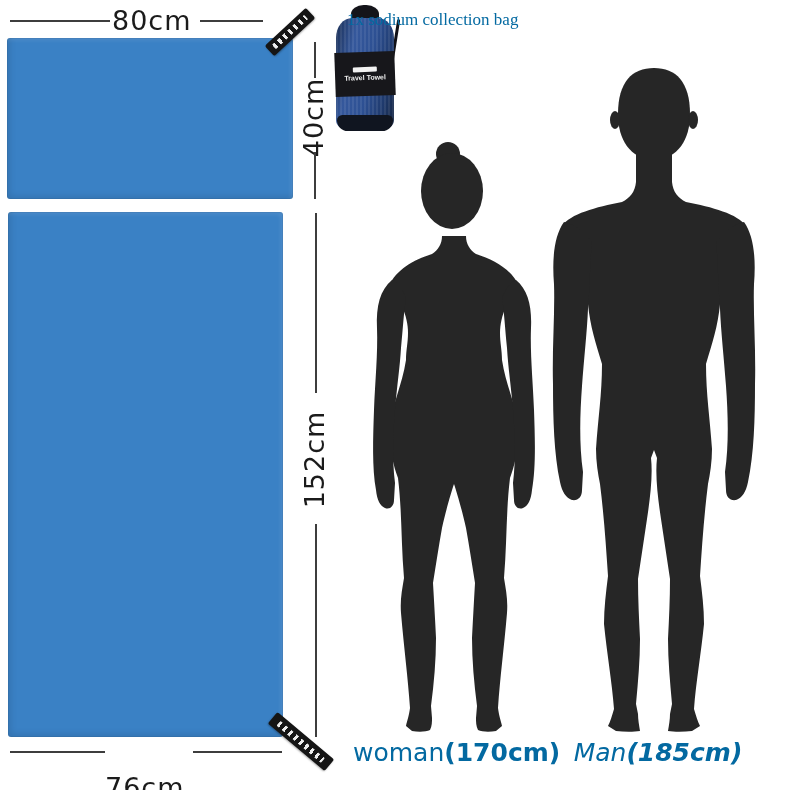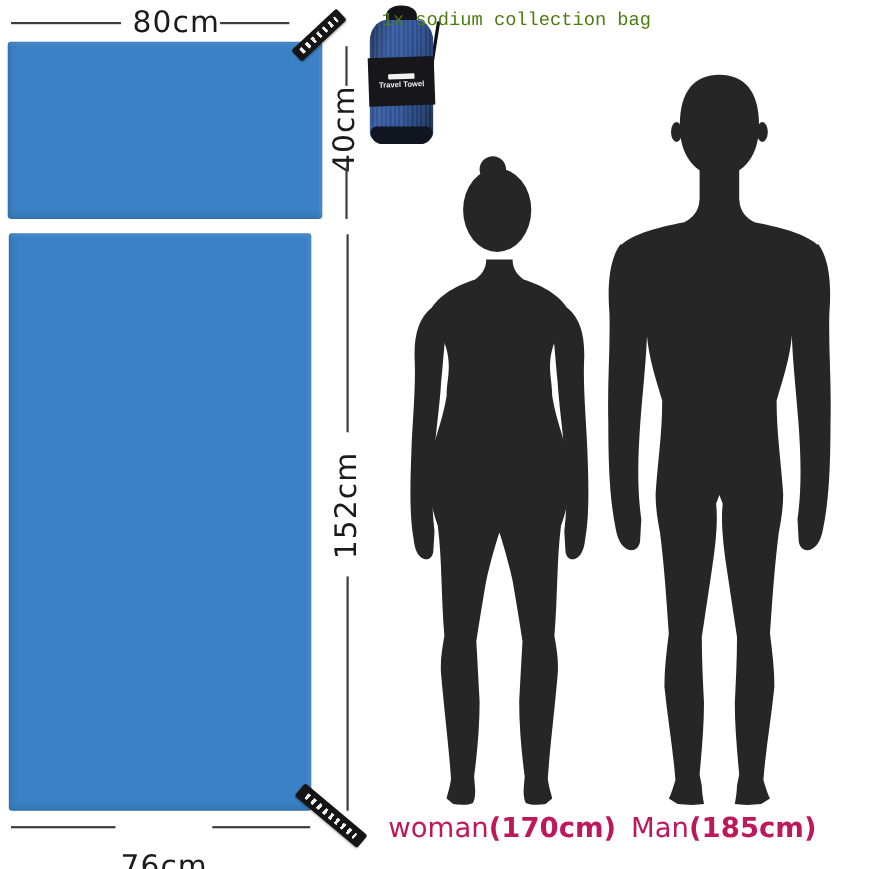--- a/index.html
+++ b/index.html
@@ -9,21 +9,21 @@
   }
   
   .towel{
     position:absolute;background:#3a81c5;border-radius:3px;
     box-shadow:inset 0 0 0 1px rgba(0,0,0,.06), inset 3px -3px 6px rgba(0,0,0,.10), inset -2px 2px 4px rgba(255,255,255,.12);
   }
   
   .dim-line{position:absolute;background:#3d3d3d;}
   .dim-label{
     position:absolute;font-size:27px;letter-spacing:1px;color:#1b1b1b;
-    text-align:right;white-space:nowrap;line-height:1;
+    text-align:left;white-space:nowrap;line-height:1;
   }
   .vlabel{position:absolute;display:flex;align-items:center;justify-content:center;}
   .vlabel span{transform:rotate(-90deg);white-space:nowrap;font-size:27px;letter-spacing:1px;color:#1b1b1b;line-height:1;}
   
   .tag{
     position:absolute;background:#151515;border-radius:2px;
     display:flex;align-items:center;justify-content:center;
     box-shadow:0 1px 2px rgba(0,0,0,.35);
   }
   .tag .tag-strip{
@@ -51,29 +51,29 @@
   .bag-band-text{font-family:"Liberation Sans",sans-serif;font-size:7px;font-weight:bold;color:#eeeeee;white-space:nowrap;line-height:1;}
   .bag-bottom{
     position:absolute;left:1px;top:110px;width:56px;height:16px;background:#101520;
     border-radius:6px 6px 12px 12px;
   }
   .bag-cord{
     position:absolute;right:-3px;top:14px;width:3px;height:42px;background:#101016;transform:rotate(9deg);border-radius:2px;
   }
   
   .note{
-    position:absolute;font-family:Liberation Mono, monospace;font-size:17px;color:#4d7c0f;
+    position:absolute;font-family:Liberation Serif, serif;font-size:17px;color:#0369a1;
     white-space:nowrap;z-index:5;
   }
   
   .fig{position:absolute;}
   .fig path,.fig circle,.fig ellipse,.fig rect{fill:#262626;}
   
   .fig-label{
-    position:absolute;font-size:25px;color:#be185d;text-align:center;white-space:nowrap;line-height:1;
+    position:absolute;font-size:25px;color:#0369a1;text-align:center;white-space:nowrap;line-height:1;
   }
   .fig-label .fig-size{font-weight:bold;}
 </style>
 </head>
 <body>
 
 <div class="canvas">
 
   <div class="towel" style="left:7px;top:38px;width:286px;height:161px;"></div>
 
@@ -231,17 +231,17 @@
     <path d="
       M 192 158 C 202 172 204 195 202 220 C 201 250 204 285 203 320
       C 203 355 202 390 196 418 C 194 428 190 434 184 436 C 178 437 174 433 174 426
       L 173 408 C 177 380 176 350 174 322 C 172 295 169 268 168 245
       C 166 220 166 196 164 178 C 172 168 180 161 192 158 Z"></path>
   </svg>
 
   <div class="fig-label" style="left:353px;top:740px;width:180px;">
     <span class="fig-name">woman</span><span class="fig-size">(170cm)</span>
   </div>
-  <div class="fig-label" style="left:568px;top:740px;width:180px;">
+  <div class="fig-label" style="left:568px;top:740px;width:180px;font-style:italic;">
     <span class="fig-name">Man</span><span class="fig-size">(185cm)</span>
   </div>
 
 </div>
 
 </body></html>

